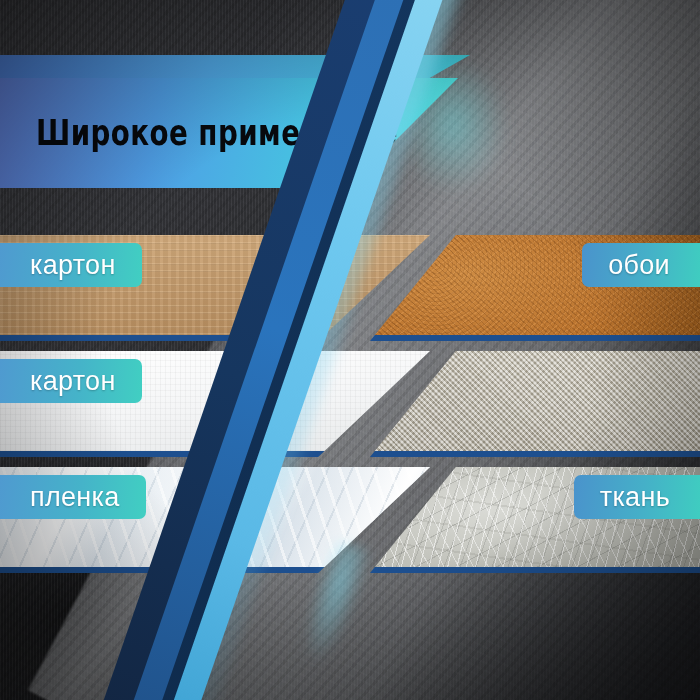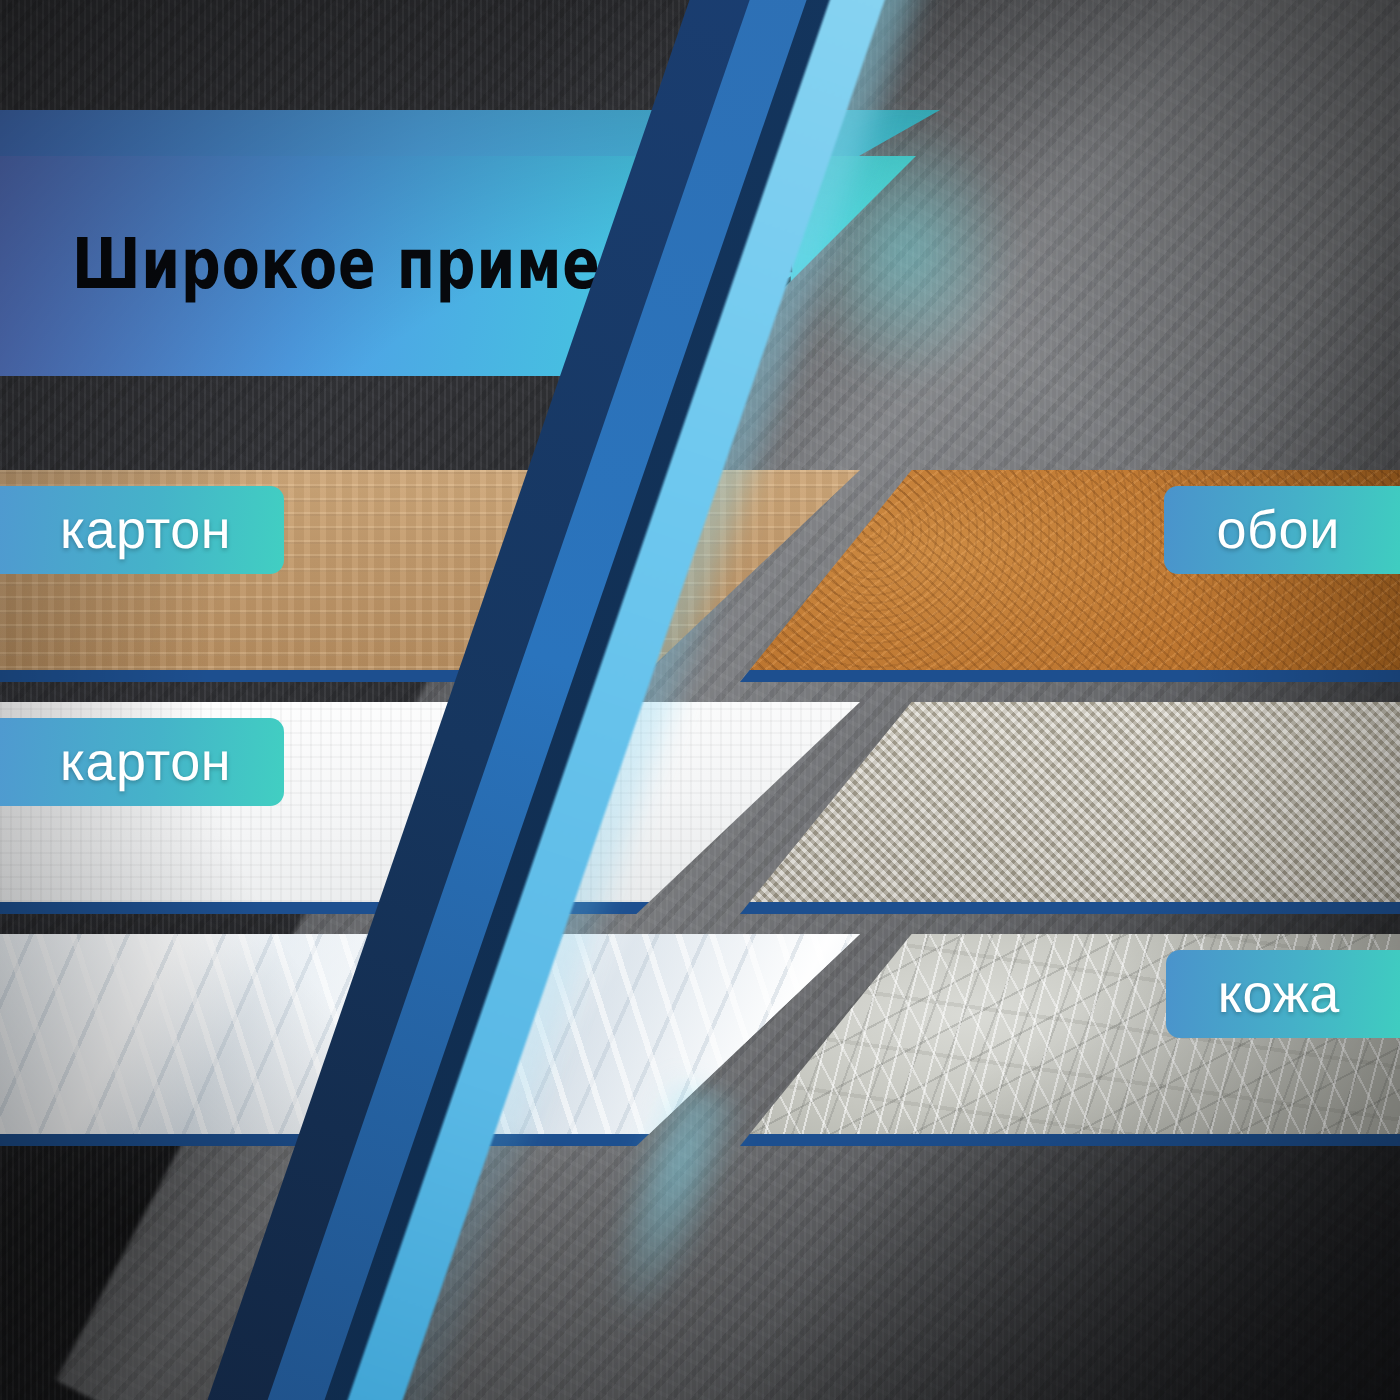--- a/index.html
+++ b/index.html
@@ -280,21 +280,22 @@
     <div class="chip chip-left">картон</div>
   </div>
 
   <div class="row row-3">
     <div class="panel panel-left">
       <div class="tex tex-film"></div>
     </div>
     <div class="panel panel-right">
       <div class="tex tex-wallpaper"></div>
     </div>
-    <div class="chip chip-right">кожа</div>
+    <div class="chip chip-left">пленка</div>
+    <div class="chip chip-right">ткань</div>
   </div>
 
   <div class="divider">
     <div class="dv dv-glow"></div>
     <div class="dv dv-navy"></div>
     <div class="dv dv-blue"></div>
     <div class="dv dv-navy2"></div>
     <div class="dv dv-sky"></div>
     <div class="dv dv-foot-glow"></div>
   </div>

